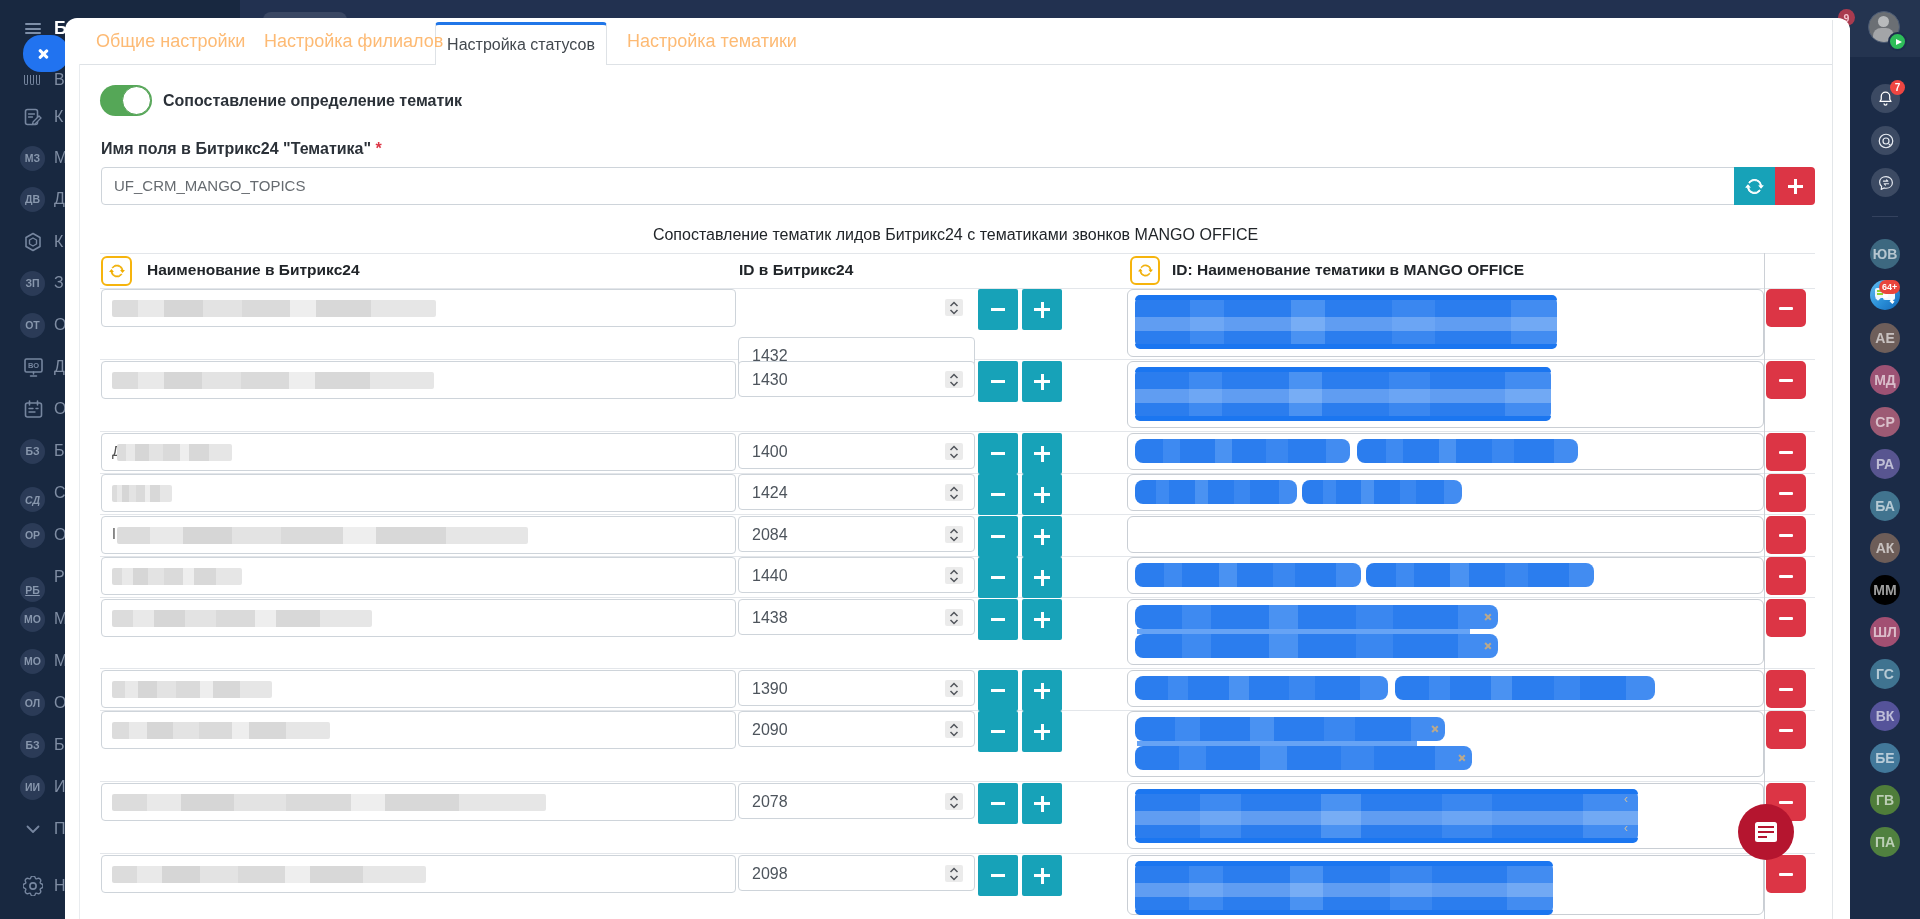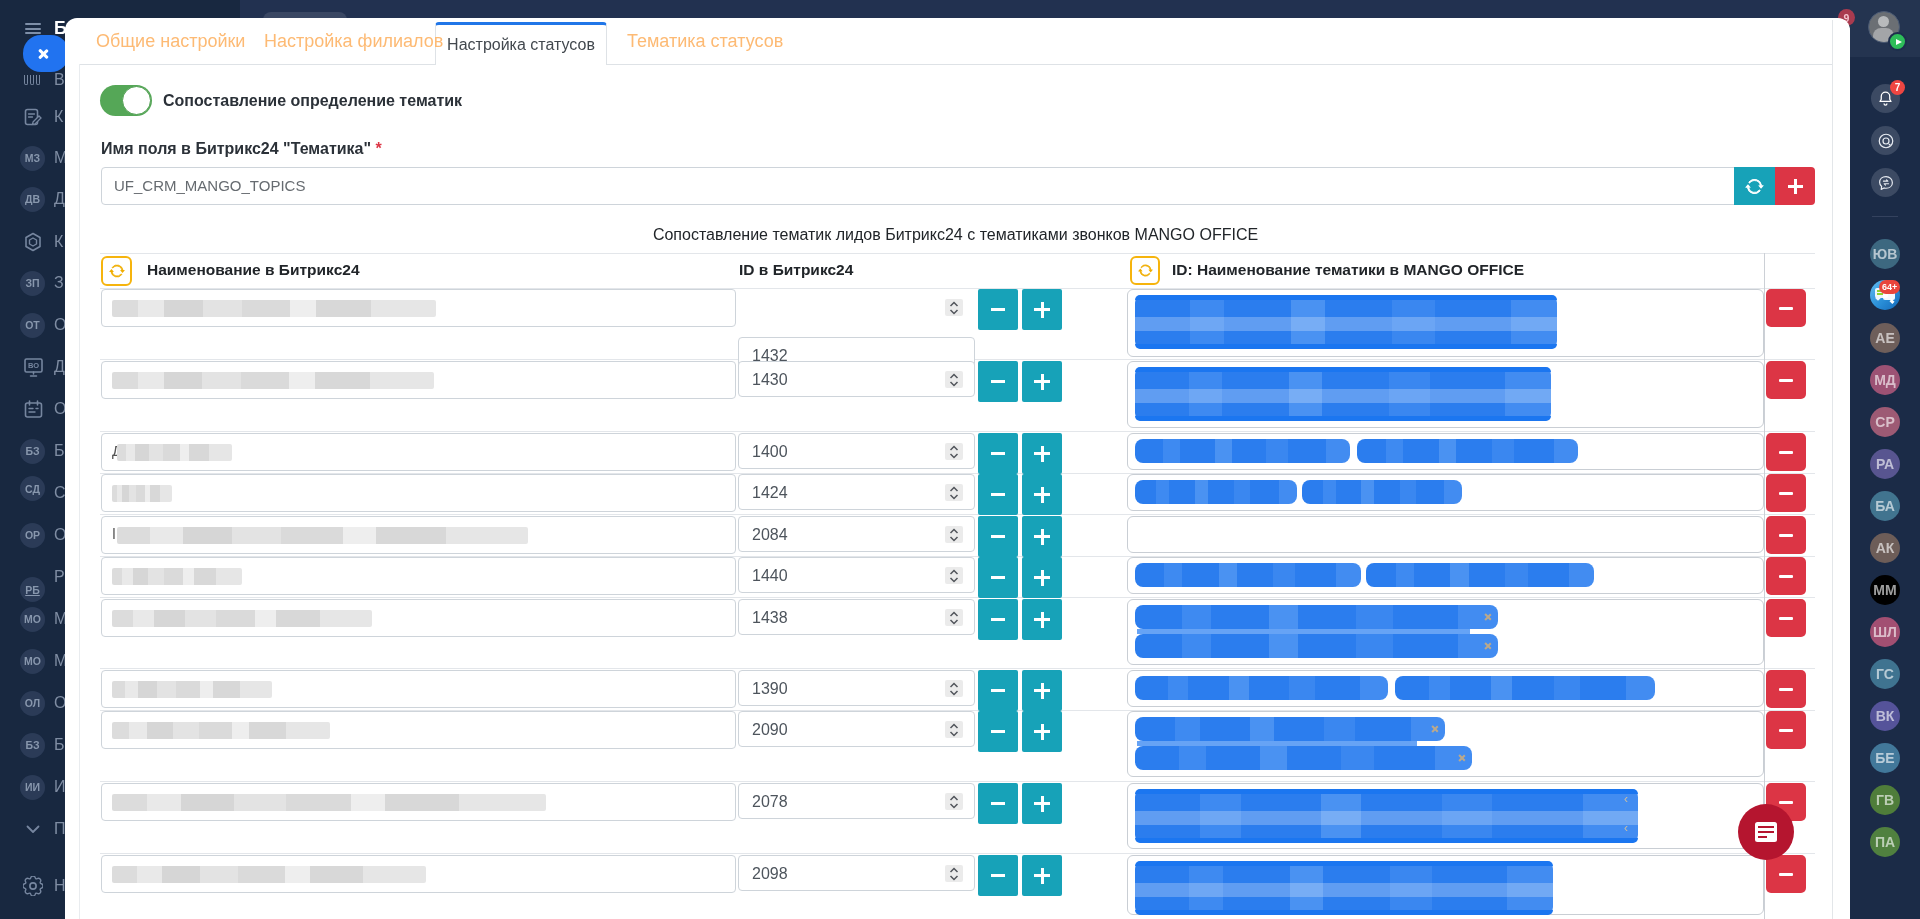--- a/index.html
+++ b/index.html
@@ -82,21 +82,21 @@
   </svg>
 <div class="lbl" style="left:54px;top:399.5px;">О</div>
 <svg class="abs" style="left:23px;top:399px;" width="21" height="21" viewBox="0 0 21 21" fill="none">
 <rect x="2.5" y="4" width="16" height="14" rx="2" stroke="#76869f" stroke-width="1.6"></rect>
 <path d="M6.5 2v4M14.5 2v4" stroke="#76869f" stroke-width="1.6" stroke-linecap="round"></path>
 <path d="M6 9.5h4M6 13h6M13 9.5h2" stroke="#76869f" stroke-width="1.4" stroke-linecap="round"></path>
   </svg>
 <div class="lbl" style="left:54px;top:441.5px;">Б</div>
 <div class="badge24" style="left:20px;top:438.5px;">БЗ</div>
 <div class="lbl" style="left:54px;top:483.5px;">С</div>
-<div class="badge24" style="left:20px;top:476px;">СД</div>
+<div class="badge24" style="left:20px;top:487px;font-style:italic;">СД</div>
 <div class="lbl" style="left:54px;top:525.5px;">О</div>
 <div class="badge24" style="left:20px;top:522.5px;">ОР</div>
 <div class="lbl" style="left:54px;top:567.5px;">Р</div>
 <div class="badge24" style="left:20px;top:577px;text-decoration:underline;">РБ</div>
 <div class="lbl" style="left:54px;top:609.5px;">М</div>
 <div class="badge24" style="left:20px;top:606.5px;">МО</div>
 <div class="lbl" style="left:54px;top:651.5px;">М</div>
 <div class="badge24" style="left:20px;top:648.5px;">МО</div>
 <div class="lbl" style="left:54px;top:693.5px;">О</div>
 <div class="badge24" style="left:20px;top:690.5px;">ОЛ</div>
@@ -117,21 +117,21 @@
 <div class="abs" style="left:65px;top:18px;width:1785px;height:901px;background:#fff;border-radius:12px 12px 0 0;"></div>
 <div class="abs" style="left:79px;top:64px;width:1px;height:855px;background:#e9ecef;"></div>
 <div class="abs" style="left:1832px;top:20px;width:1px;height:899px;background:#e3e6e9;"></div>
 <div class="abs" style="left:80px;top:64px;width:355px;height:1px;background:#dee2e6;"></div>
 <div class="abs" style="left:607px;top:64px;width:1225px;height:1px;background:#dee2e6;"></div>
 <div class="abs" style="left:435px;top:22px;width:172px;height:43px;background:#fff;
 border:1px solid #dee2e6;border-bottom:none;border-top:3px solid #2076e8;border-radius:4px 4px 0 0;box-sizing:border-box;
 color:#42484e;font-size:16px;text-align:center;line-height:39px;">Настройка статусов</div>
 <div class="tab" style="left:96px;">Общие настройки</div>
 <div class="tab" style="left:264px;">Настройка филиалов</div>
-<div class="tab" style="left:627px;">Тематика статусов</div>
+<div class="tab" style="left:627px;">Настройка тематики</div>
 <div class="abs" style="left:100px;top:85px;width:52px;height:31px;border-radius:16px;background:#55a757;">
 <div class="abs" style="left:22px;top:1px;width:27px;height:27px;border-radius:50%;background:#fff;border:1px solid #4e9e50;"></div>
   </div>
 <div class="abs" style="left:163px;top:92px;font-size:16px;font-weight:bold;color:#2b3138;">Сопоставление определение тематик</div>
 <div class="abs" style="left:101px;top:140px;font-size:16px;font-weight:bold;color:#2b3138;">Имя поля в Битрикс24 "Тематика" <span style="color:#dc3545;">*</span></div>
 <div class="abs" style="left:101px;top:167px;width:1631px;height:36px;border:1px solid #ced4da;border-radius:4px 0 0 4px;background:#fff;color:#666b70;font-size:15px;line-height:36px;padding-left:12px;">UF_CRM_MANGO_TOPICS</div>
 <div class="abs" style="left:1734px;top:167px;width:41px;height:38px;background:#17a2b8;display:flex;align-items:center;justify-content:center;">
     <svg width="19" height="19" viewBox="0 0 16 16" fill="#fff">
       <path d="M11.534 7h3.932a.25.25 0 0 1 .192.41l-1.966 2.36a.25.25 0 0 1-.384 0l-1.966-2.36a.25.25 0 0 1 .192-.41zm-11 2h3.932a.25.25 0 0 0 .192-.41L2.692 6.23a.25.25 0 0 0-.384 0L.342 8.59A.25.25 0 0 0 .534 9z"></path>
       <path fill-rule="evenodd" d="M8 3c-1.552 0-2.94.707-3.857 1.818a.5.5 0 1 1-.771-.636A6.002 6.002 0 0 1 13.917 7H12.9A5.002 5.002 0 0 0 8 3zM3.1 9a5.002 5.002 0 0 0 8.757 2.182.5.5 0 1 1 .771.636A6.002 6.002 0 0 1 2.083 9H3.1z" stroke="#fff" stroke-width="0.8"></path>

